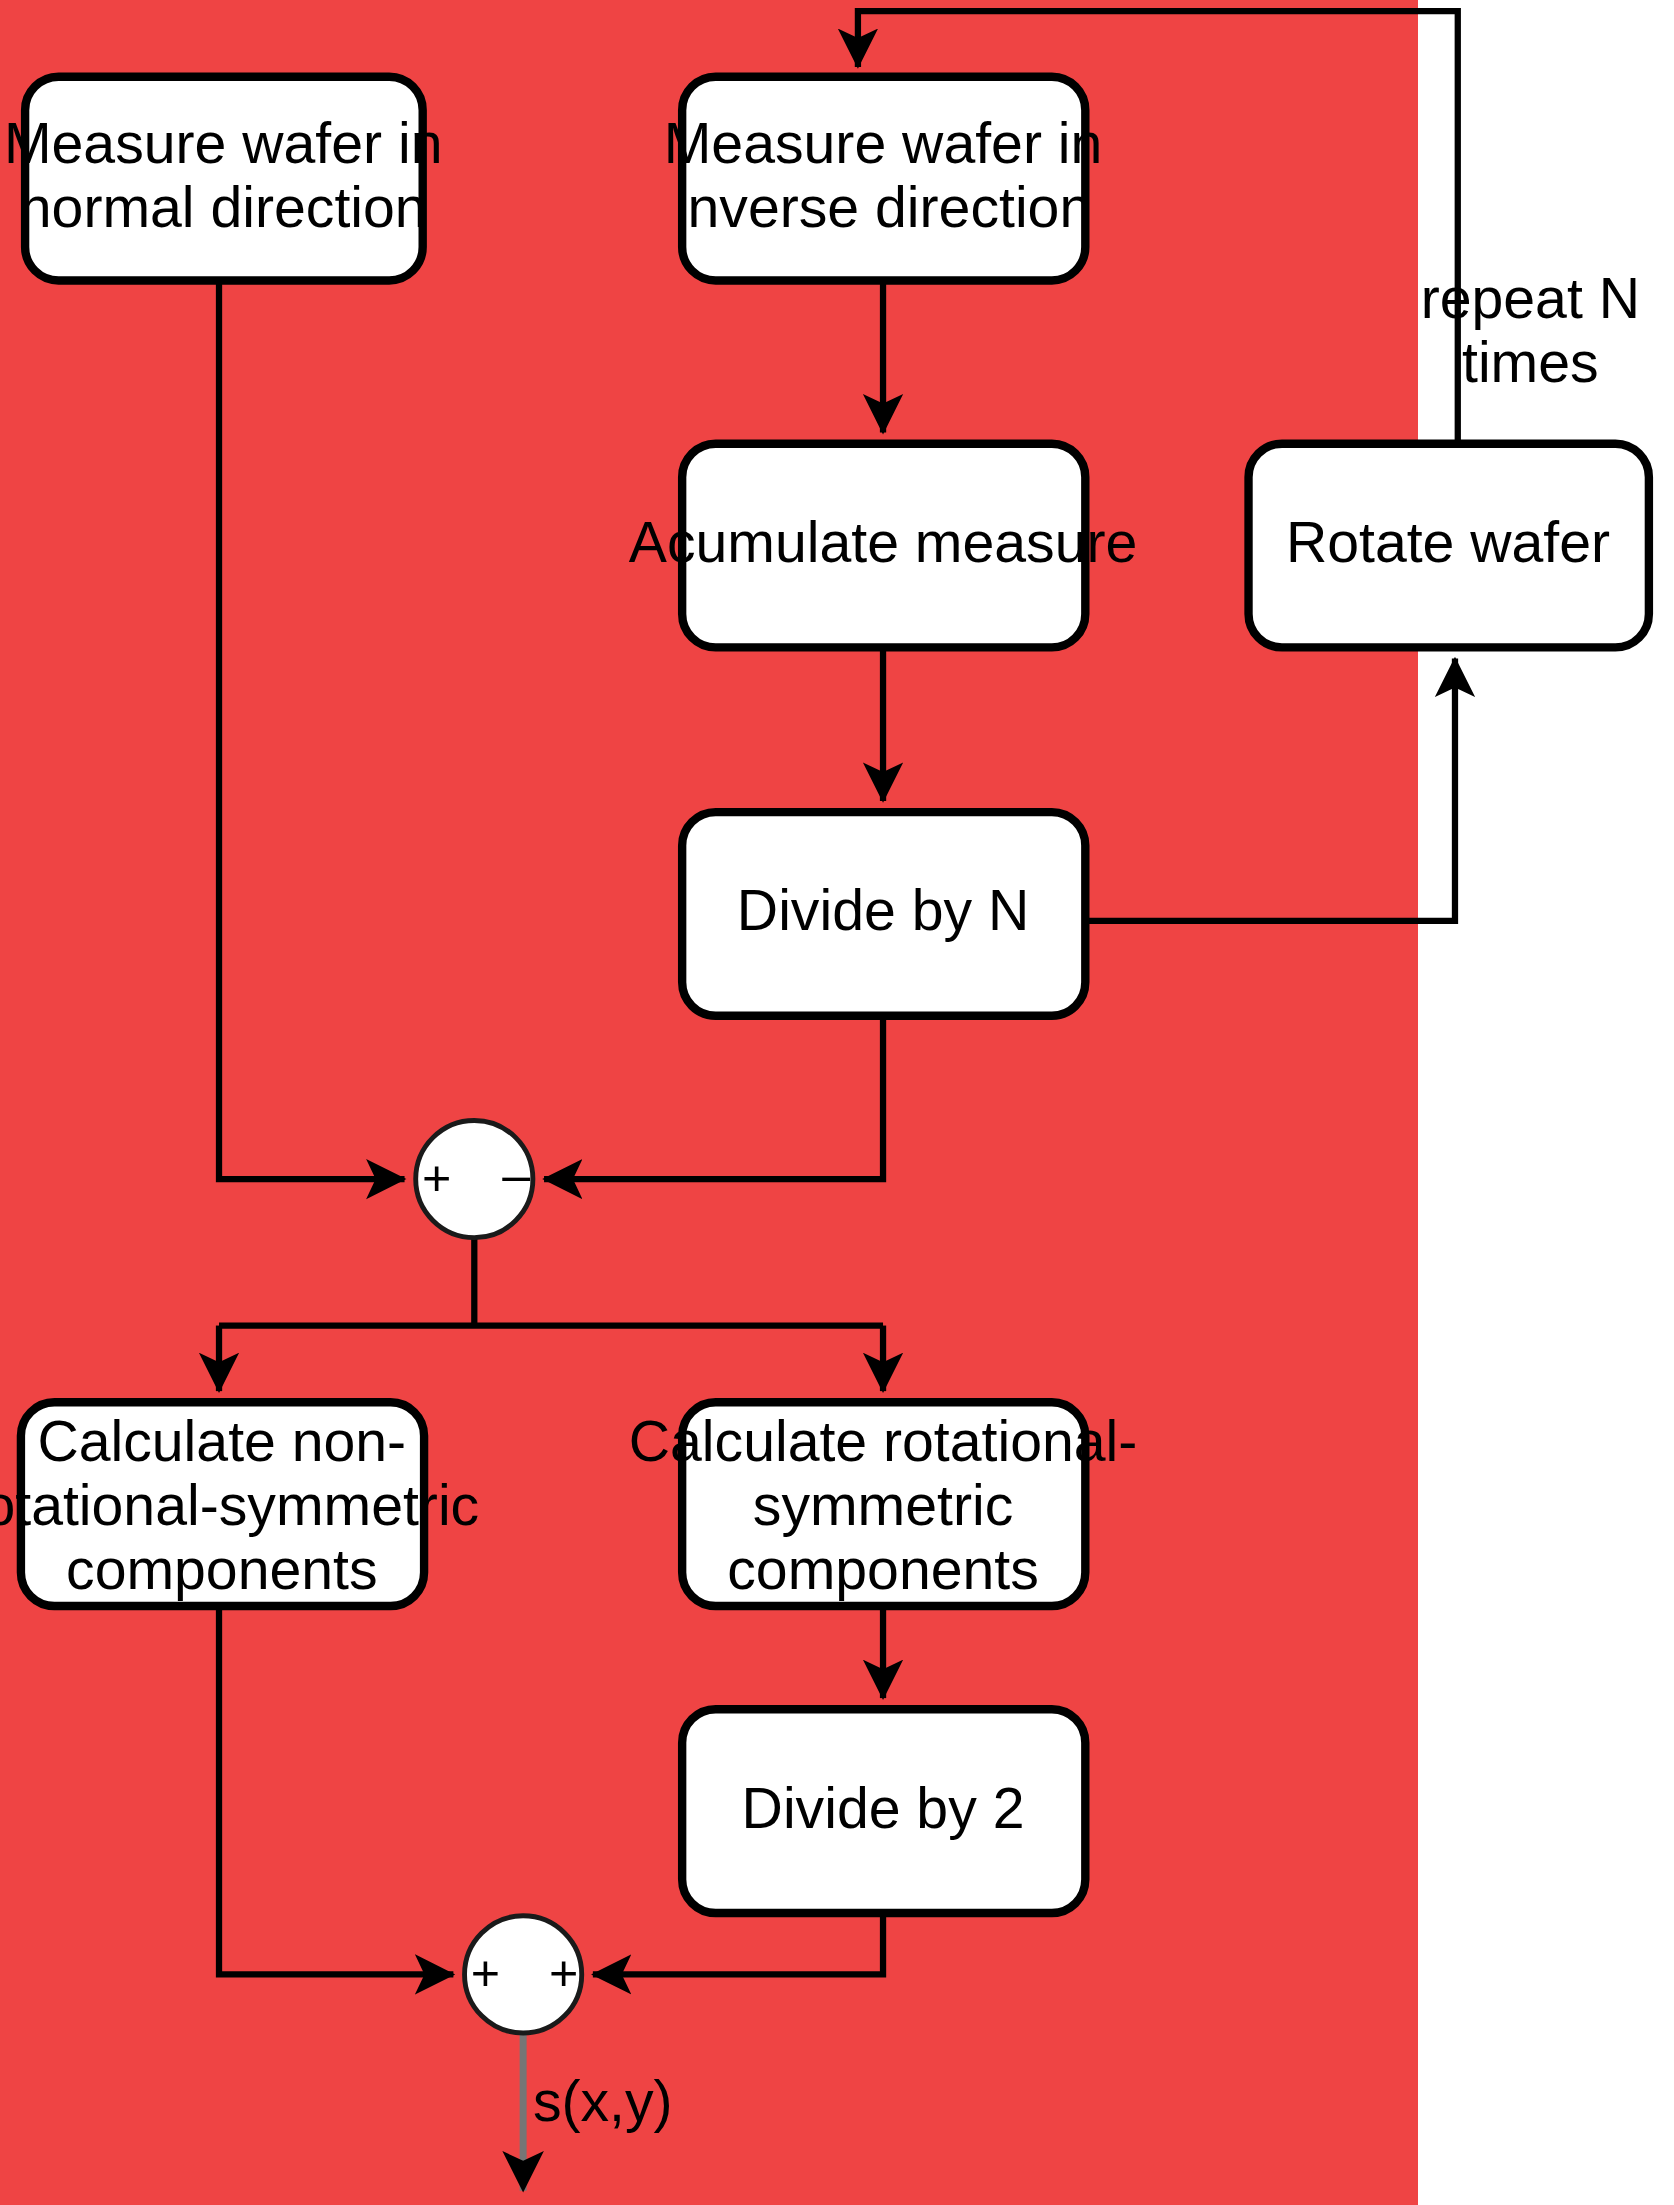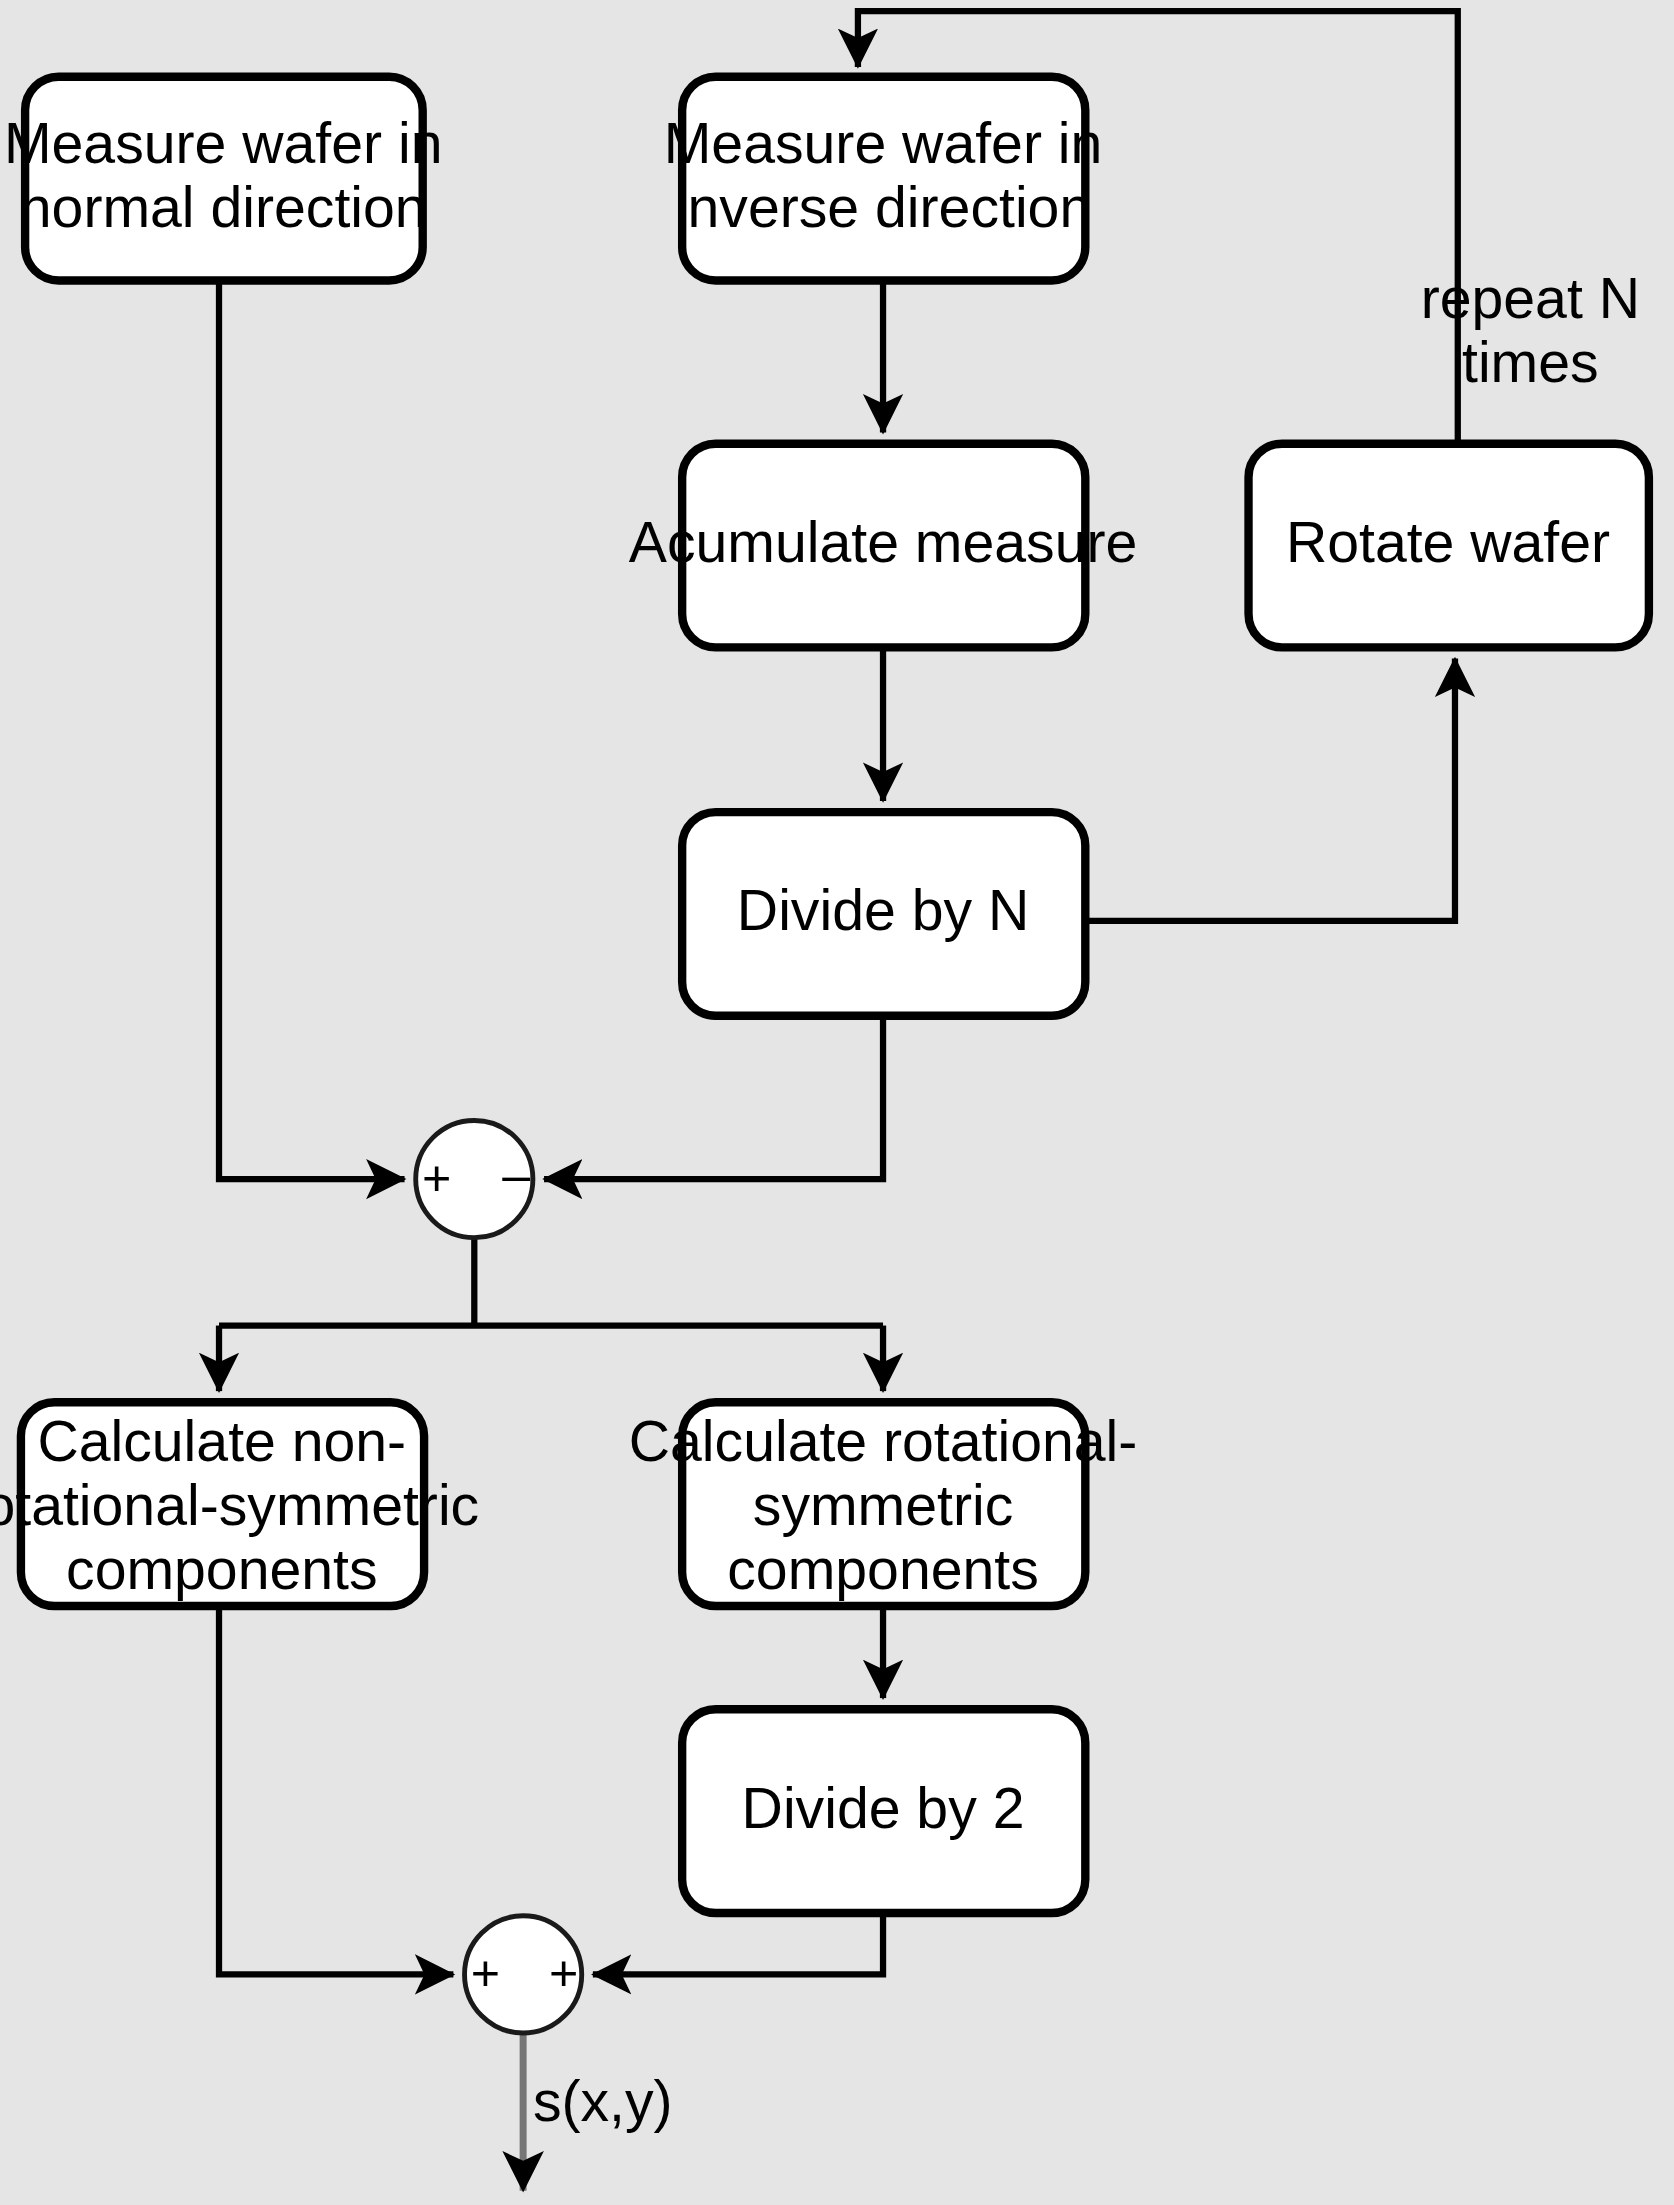--- a/index.html
+++ b/index.html
@@ -8,23 +8,23 @@
     background: #ffffff;
   }
   body {
     width: 1674px;
     height: 2206px;
     font-family: "Liberation Sans", sans-serif;
     overflow: hidden;
   }
   #flowchart-root {
     position: relative;
-    width: 1674px;
+    width: 1418px;
     height: 2206px;
-    background: #e5e5e5;
+    background: #ef4444;
   }
   svg#diagram {
     display: block;
     width: 1674px;
     height: 2206px;
   }
   .node-rect {
     fill: #ffffff;
     stroke: #000000;
     stroke-width: 6;

